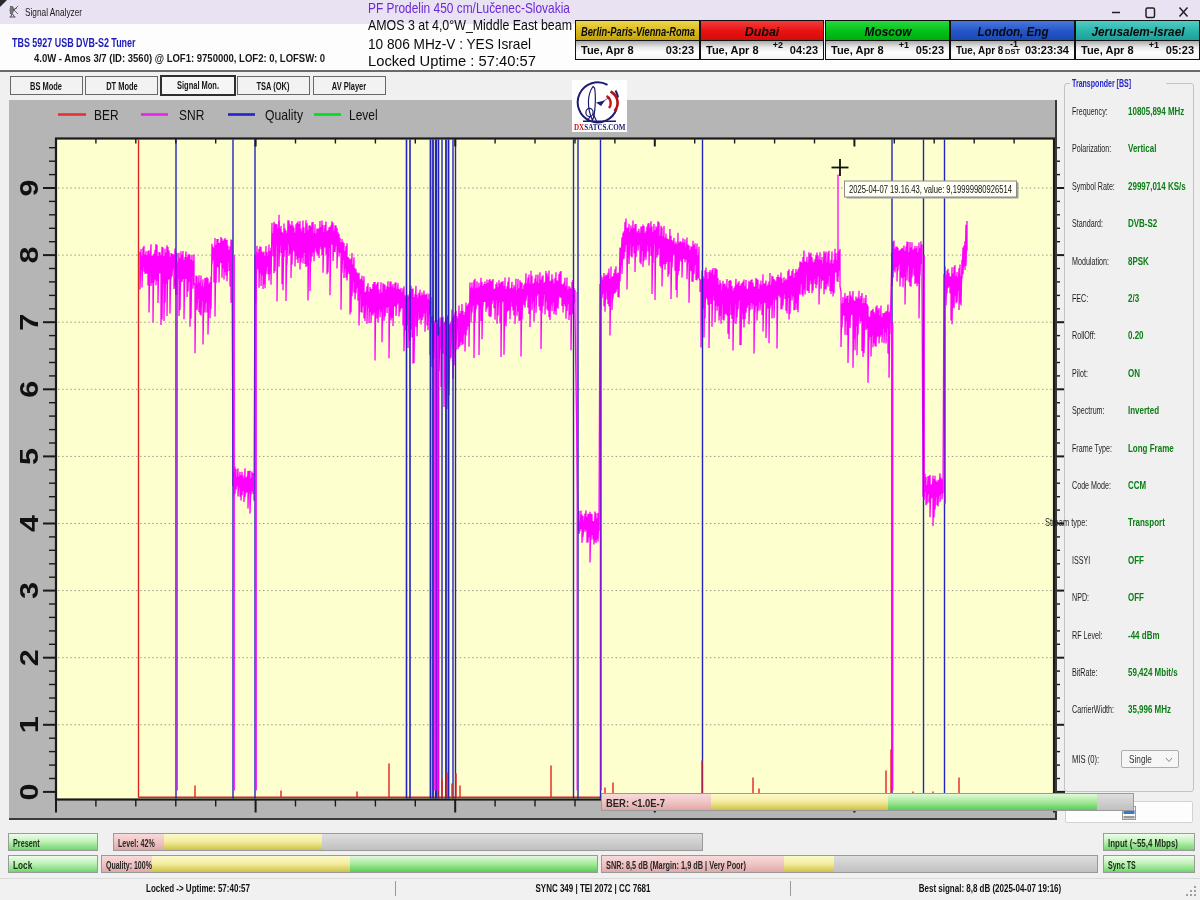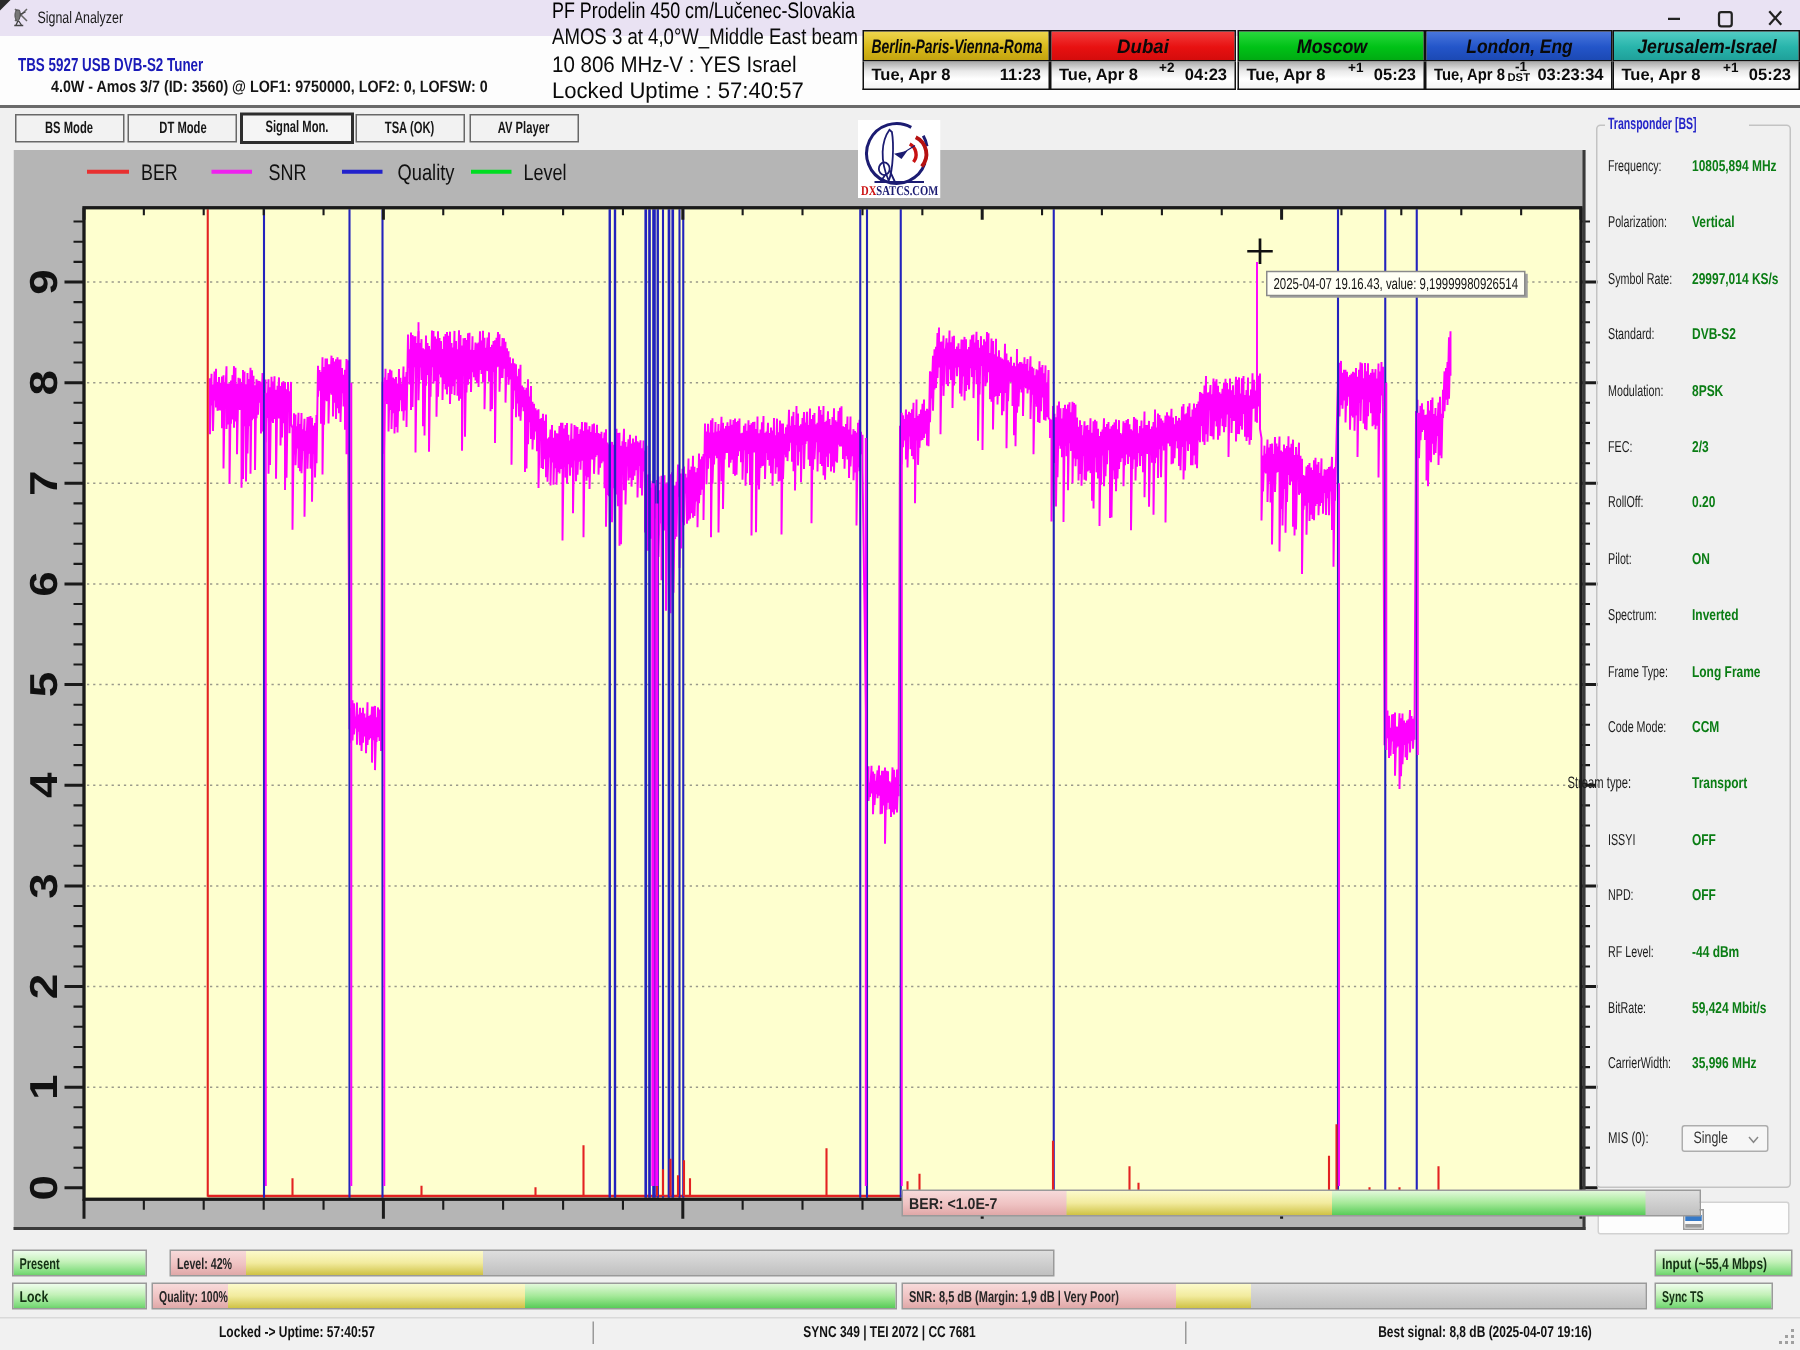--- a/index.html
+++ b/index.html
@@ -15,31 +15,31 @@
   </svg>
 <div class="abs" style="left:25px;top:6px;font-size:11px;color:#1a1a1a"><span style="display:inline-block;transform:scaleX(0.752);transform-origin:0 50%;white-space:pre;">Signal Analyzer</span></div>
 <svg class="abs" style="left:1105px;top:4px" width="90" height="16" viewBox="0 0 90 16">
 <line x1="7" y1="8.5" x2="15" y2="8.5" stroke="#222" stroke-width="1.5"></line>
 <rect x="41" y="4" width="8.5" height="9.5" rx="1.5" stroke="#222" stroke-width="1.5" fill="none"></rect>
 <path d="M74.5 3.5 L82.5 12.5 M82.5 3.5 L74.5 12.5" stroke="#222" stroke-width="1.5"></path>
 </svg>
 <div class="abs" style="left:0;top:24px;width:1200px;height:46px;background:#fdfdfd"></div>
 <div class="abs" style="left:12px;top:35.5px;font-size:12.5px;font-weight:bold;color:#1a1ab8;white-space:nowrap"><span style="display:inline-block;transform:scaleX(0.715);transform-origin:0 50%;white-space:pre;">TBS 5927 USB DVB-S2 Tuner</span></div>
 <div class="abs" style="left:33.5px;top:52px;font-size:11px;font-weight:bold;color:#161616;white-space:nowrap"><span style="display:inline-block;transform:scaleX(0.865);transform-origin:0 50%;white-space:pre;">4.0W - Amos 3/7 (ID: 3560) @ LOF1: 9750000, LOF2: 0, LOFSW: 0</span></div>
-<div style="position:absolute;left:368px;top:-1px;font-size:15px;color:#000000;white-space:nowrap"><span style="display:inline-block;transform:scaleX(0.794);transform-origin:0 50%;white-space:pre;">PF Prodelin 450 cm/Lučenec-Slovakia</span></div>
+<div style="position:absolute;left:368px;top:-1px;font-size:15px;color:#6d28d9;white-space:nowrap"><span style="display:inline-block;transform:scaleX(0.794);transform-origin:0 50%;white-space:pre;">PF Prodelin 450 cm/Lučenec-Slovakia</span></div>
 <div style="position:absolute;left:368px;top:15.5px;font-size:15px;color:#0a0a0a;white-space:nowrap"><span style="display:inline-block;transform:scaleX(0.826);transform-origin:0 50%;white-space:pre;">AMOS 3 at 4,0°W_Middle East beam</span></div>
 <div style="position:absolute;left:368px;top:34.5px;font-size:15px;color:#0a0a0a;white-space:nowrap"><span style="display:inline-block;transform:scaleX(0.911);transform-origin:0 50%;white-space:pre;">10 806 MHz-V : YES Israel</span></div>
 <div style="position:absolute;left:368px;top:51.5px;font-size:15px;color:#0a0a0a;white-space:nowrap"><span style="display:inline-block;transform:scaleX(0.982);transform-origin:0 50%;white-space:pre;">Locked Uptime : 57:40:57</span></div>
 <div style="position:absolute;left:575px;top:20px;width:125px;height:40px">
 <div style="position:absolute;left:0;top:0;right:0;height:21px;background:linear-gradient(#eed64e,#d8b91a 55%,#c3a410);border:1.5px solid #111;box-sizing:border-box;font-style:italic;font-weight:bold;font-size:13px;text-align:center;line-height:17px;color:#0a0a0a;overflow:hidden">
       <span style="position:absolute;left:50%;top:50%;transform-origin:0 0;transform:scaleX(0.713) translate(-50%,-50%);white-space:pre">Berlin-Paris-Vienna-Roma</span>
     </div>
 <div style="position:absolute;left:0;top:21px;right:0;height:19px;background:linear-gradient(#a9a9a9,#e9e9e9 35%,#ffffff 65%,#f3f3f3);border:1.5px solid #111;border-top:none;box-sizing:border-box;font-weight:bold;font-size:11px;color:#0a0a0a">
 <span style="position:absolute;left:5px;top:2.5px;">Tue, Apr 8</span>
-      <span style="position:absolute;right:5px;top:2.5px">11:23</span>
+      <span style="position:absolute;right:5px;top:2.5px">03:23</span>
 </div>
   </div>
 <div style="position:absolute;left:700px;top:20px;width:124px;height:40px">
 <div style="position:absolute;left:0;top:0;right:0;height:21px;background:linear-gradient(#f23c3c,#e81111 55%,#d40c0c);border:1.5px solid #111;box-sizing:border-box;font-style:italic;font-weight:bold;font-size:13px;text-align:center;line-height:17px;color:#0a0a0a;overflow:hidden">
       <span style="position:absolute;left:50%;top:50%;transform-origin:0 0;transform:scaleX(0.956) translate(-50%,-50%);white-space:pre">Dubai</span>
     </div>
 <div style="position:absolute;left:0;top:21px;right:0;height:19px;background:linear-gradient(#a9a9a9,#e9e9e9 35%,#ffffff 65%,#f3f3f3);border:1.5px solid #111;border-top:none;box-sizing:border-box;font-weight:bold;font-size:11px;color:#0a0a0a">
 <span style="position:absolute;left:5px;top:2.5px;">Tue, Apr 8</span>
       <span style="position:absolute;right:40px;top:0px;font-size:9px;font-weight:bold;line-height:9px">+2</span>
       <span style="position:absolute;right:5px;top:2.5px">04:23</span>
@@ -426,21 +426,21 @@
     <div style="position:absolute;left:0px;top:0;width:50px;height:100%;background:linear-gradient(#f7dada,#efc2c2 55%,#e0a8a8)"></div>
     <div style="position:absolute;left:50px;top:0;width:198px;height:100%;background:linear-gradient(#fcfacb,#f2eb9e 50%,#cfc245)"></div>
     <div style="position:absolute;left:248px;top:0;width:247px;height:100%;background:linear-gradient(#e2f8da,#a5e999 50%,#58cc58)"></div>
 <div style="position:absolute;left:4px;top:2.5px;font-size:10.5px;font-weight:bold;color:#262626;white-space:nowrap"><span style="display:inline-block;transform:scaleX(0.666);transform-origin:0 50%;white-space:pre;">Quality: 100%</span></div>
   </div>
 <div style="position:absolute;left:601px;top:855px;width:497px;height:18px;border:1px solid #9a9a9a;box-sizing:border-box;background:linear-gradient(#dedede,#cccccc 60%,#c0c0c0);overflow:hidden">
     <div style="position:absolute;left:0px;top:0;width:182px;height:100%;background:linear-gradient(#f7dada,#efc2c2 55%,#e0a8a8)"></div>
     <div style="position:absolute;left:182px;top:0;width:50px;height:100%;background:linear-gradient(#fcfacb,#f2eb9e 50%,#cfc245)"></div>
 <div style="position:absolute;left:4px;top:2.5px;font-size:10.5px;font-weight:bold;color:#262626;white-space:nowrap"><span style="display:inline-block;transform:scaleX(0.699);transform-origin:0 50%;white-space:pre;">SNR: 8,5 dB (Margin: 1,9 dB | Very Poor)</span></div>
   </div>
-<div style="position:absolute;left:1103px;top:855px;width:79px;height:18px;border:1px solid #9a9a9a;box-sizing:border-box;background:linear-gradient(#eefdec,#c3f1b8 45%,#7edc7c 90%,#6ed06c)">
+<div style="position:absolute;left:1103px;top:855px;width:92px;height:18px;border:1px solid #9a9a9a;box-sizing:border-box;background:linear-gradient(#eefdec,#c3f1b8 45%,#7edc7c 90%,#6ed06c)">
 <div style="position:absolute;left:4px;top:2.5px;font-size:10.5px;font-weight:bold;color:#143014;white-space:nowrap"><span style="display:inline-block;transform:scaleX(0.669);transform-origin:0 50%;white-space:pre;">Sync TS</span></div>
   </div>
 <div class="abs" style="left:0;top:878px;width:1200px;height:22px;background:#f1f1f1;border-top:1px solid #d9d9d9;box-sizing:border-box"></div>
 <div class="abs" style="left:395px;top:881px;width:1px;height:15px;background:#9a9a9a"></div>
 <div class="abs" style="left:790px;top:881px;width:1px;height:15px;background:#9a9a9a"></div>
 <div class="abs" style="left:0px;top:887.5px;width:395px;text-align:center;font-size:10.5px;font-weight:bold;color:#111">
     <span style="position:absolute;left:50%;top:50%;transform-origin:0 0;transform:scaleX(0.763) translate(-50%,-50%);white-space:pre">Locked -&gt; Uptime: 57:40:57</span>
   </div>
 <div class="abs" style="left:395px;top:887.5px;width:395px;text-align:center;font-size:10.5px;font-weight:bold;color:#111">
     <span style="position:absolute;left:50%;top:50%;transform-origin:0 0;transform:scaleX(0.76) translate(-50%,-50%);white-space:pre">SYNC 349 | TEI 2072 | CC 7681</span>

